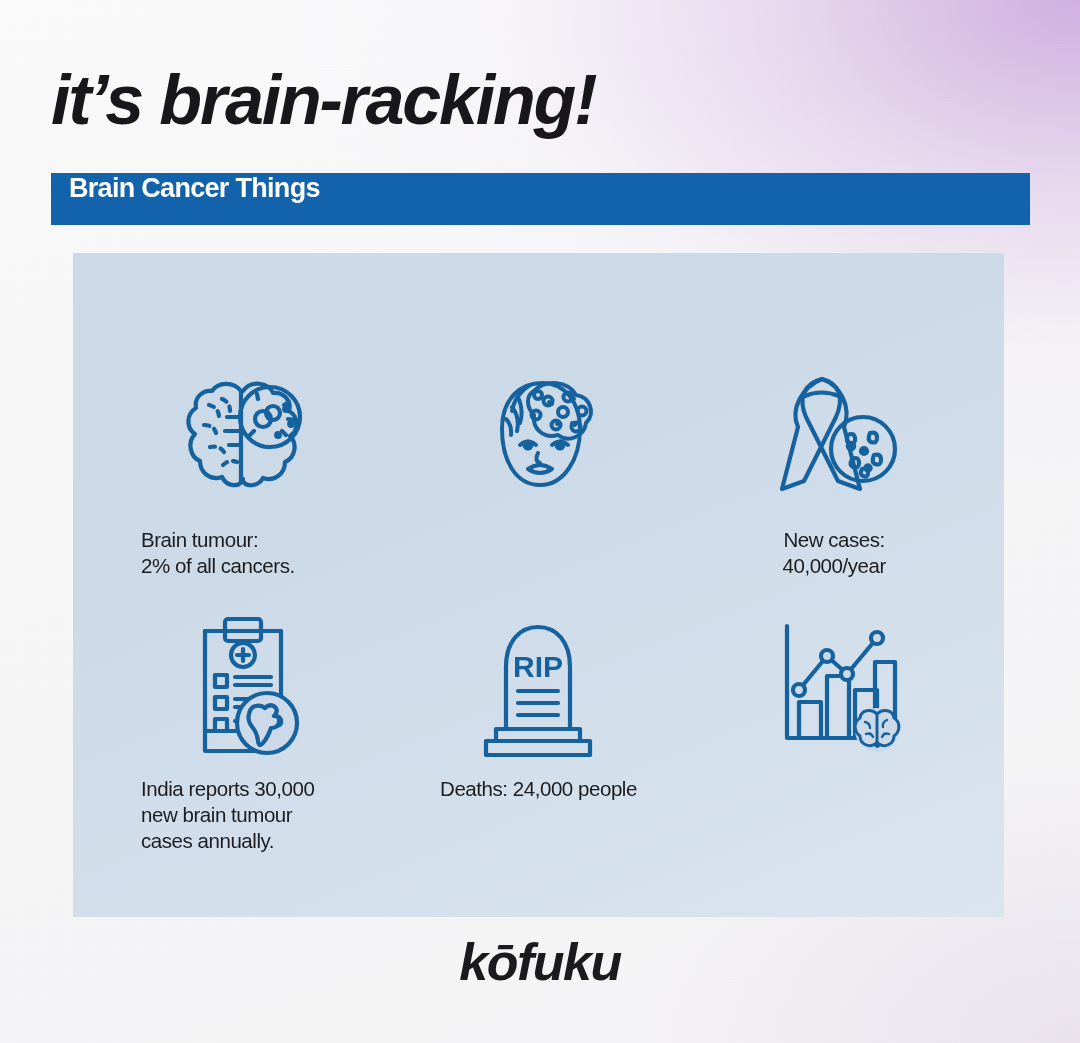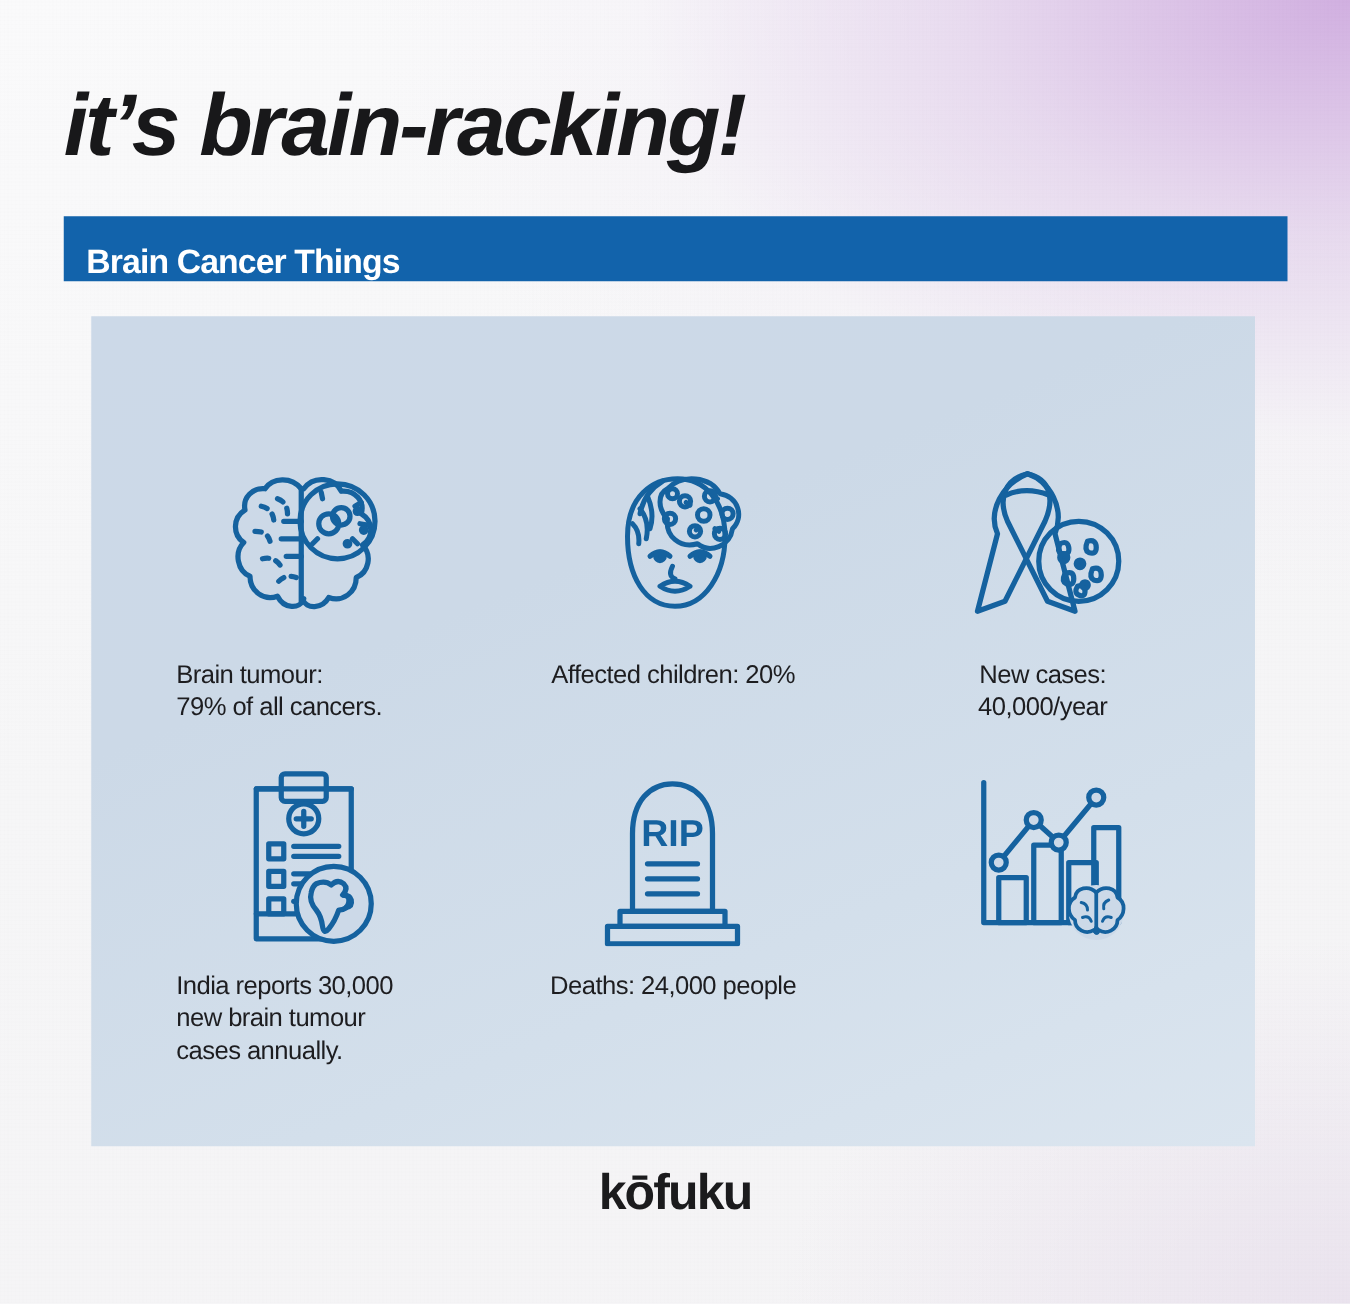--- a/index.html
+++ b/index.html
@@ -37,21 +37,21 @@
     font-weight:700; letter-spacing:-2.2px;
     color:#18181a;
     font-style:italic;
   }
 
   
   .section-bar{
     position:absolute; left:51px; top:173px;
     width:979px; height:52px;
     background:#1263ab;
-    display:flex; align-items:flex-end;
+    display:flex; align-items:flex-start;
   }
   .section-bar-title{
     color:#ffffff;
     font-size:27px; font-weight:600; letter-spacing:-0.7px;
     padding-left:18px;
   }
 
   
   .card{
     position:absolute; left:73px; top:253px;
@@ -101,22 +101,23 @@
 
   .r2 .icon-wrap{ height:160px; }
   .r2 .cell-caption{ margin-top:10px; }
 
   svg{ display:block; }
 
   
   .logo{
     position:absolute; left:0; right:0; top:932px;
     text-align:center;
-    font-size:40px; font-weight:700; letter-spacing:-1.5px;
+    font-size:52px; font-weight:700; letter-spacing:-1.5px;
     color:#1b1b1d;
+    font-style:italic;
   }
 </style>
 </head>
 <body>
 
 <div class="bg-base"></div>
 <div class="bg-noise"></div>
 
 <div class="stage">
 
@@ -143,21 +144,21 @@
             <path d="M106 36 l5 -3 M110 50 l6 1 M104 62 l4 4 M80 30 l-1 -5 M76 62 l-4 4"></path>
             <circle cx="108" cy="40" r="1.8" fill="#15629f"></circle>
             <circle cx="113" cy="55" r="1.8" fill="#15629f"></circle>
             <circle cx="100" cy="66" r="1.8" fill="#15629f"></circle>
             <path d="M31 36 q9 2 10 11 M26 56 q10 0 12 8 M32 78 q9 -2 14 5 M45 96 q6 -6 14 -3" stroke-dasharray="5 6"></path>
             <path d="M44 30 q8 3 8 12" stroke-dasharray="5 6"></path>
             <path d="M63 48 l-14 0 M63 62 l-16 0 M63 76 l-12 0"></path>
           </svg>
         </div>
         <div class="cell-caption cap-left" style="white-space:pre-line">Brain tumour:
-79% of all cancers.</div>
+2% of all cancers.</div>
       </div>
 
       <div class="cell">
         <div class="icon-wrap">
           <svg width="132" height="140" viewBox="0 0 132 140" fill="none" stroke="#15629f" stroke-width="4" stroke-linecap="round" stroke-linejoin="round">
             <path d="M30 62 C30 30 50 16 70 16 C92 16 108 34 108 62 C108 92 92 118 68 118 C44 118 30 94 30 62 Z"></path>
             <path d="M40 40 q8 10 5 24 M46 30 q6 14 2 26 M34 52 q6 6 5 16"></path>
             <path d="M58 18 C48 24 42 34 40 44"></path>
             <path d="M62 24 C74 12 96 14 104 28 C118 30 124 46 114 56 C112 70 96 76 86 68 C72 72 60 62 62 48 C54 40 54 28 62 24 Z"></path>
             <circle cx="76" cy="34" r="4.5"></circle>
@@ -170,21 +171,20 @@
             <circle cx="91" cy="45" r="5"></circle>
             <path d="M80 37 l-3 -2 M99 33 l3 -1 M100 56 l3 2 M86 55 l-1 2"></path>
             <path d="M48 78 q8 -7 16 0"></path>
             <circle cx="56" cy="78" r="3.5" fill="#15629f"></circle>
             <path d="M80 78 q8 -7 16 0"></path>
             <circle cx="88" cy="78" r="3.5" fill="#15629f"></circle>
             <path d="M66 86 q-4 8 2 10"></path>
             <path d="M56 102 q12 -8 24 0 q-12 8 -24 0 Z"></path>
           </svg>
         </div>
-        <div class="cell-caption cap-center" style="white-space:pre-line">Affected children: 20%</div>
       </div>
 
       <div class="cell">
         <div class="icon-wrap">
           <svg width="140" height="144" viewBox="0 0 140 144" fill="none" stroke="#15629f" stroke-width="4.2" stroke-linecap="round" stroke-linejoin="round">
             <path d="M58 14 C38 22 26 44 34 62 L18 124 L40 116 L72 52 C80 34 76 18 58 14 Z"></path>
             <path d="M58 14 C76 20 88 42 80 62 L96 124 L74 116 L42 52 C34 34 40 18 58 14 Z"></path>
             <path d="M41 31 q16 -7 34 0"></path>
             <circle cx="99" cy="84" r="32"></circle>
             <path d="M84 70 q6 -3 7 3 q1 6 -5 5 q-5 -1 -2 -8 Z"></path>

